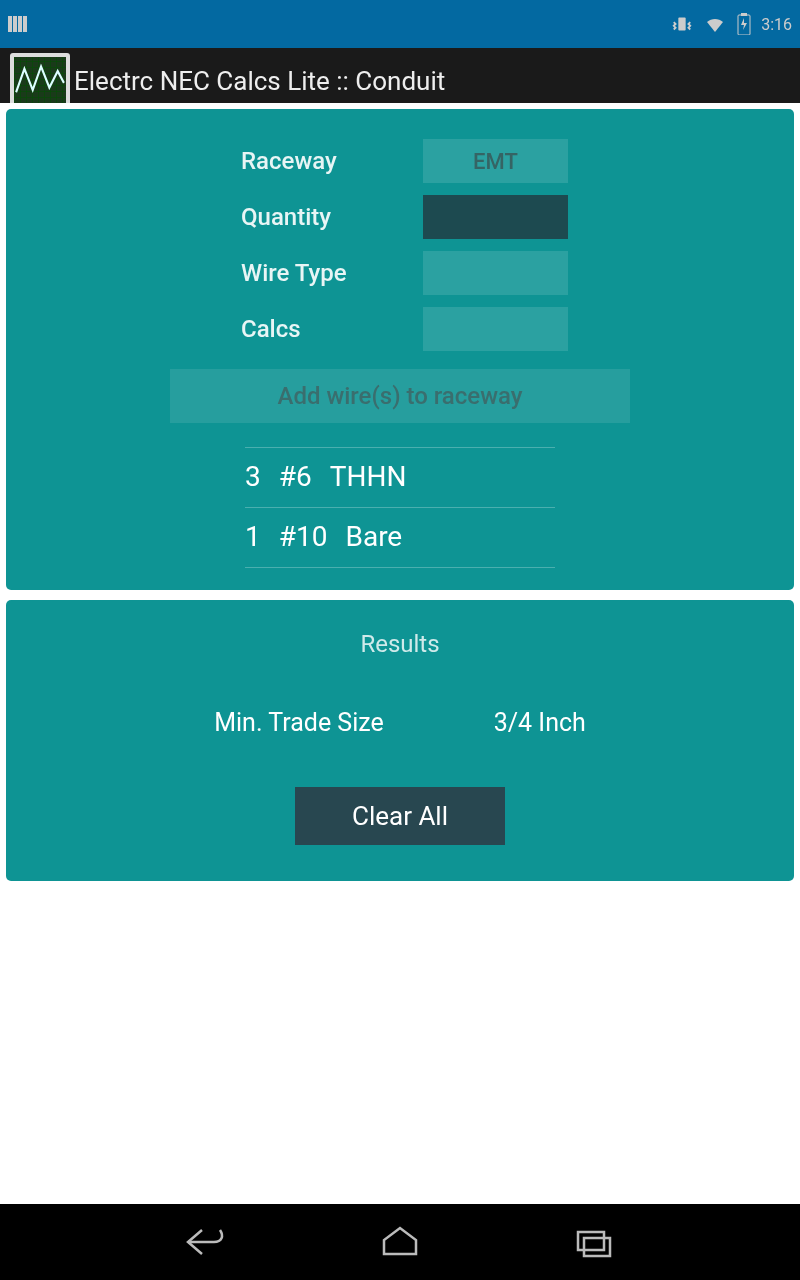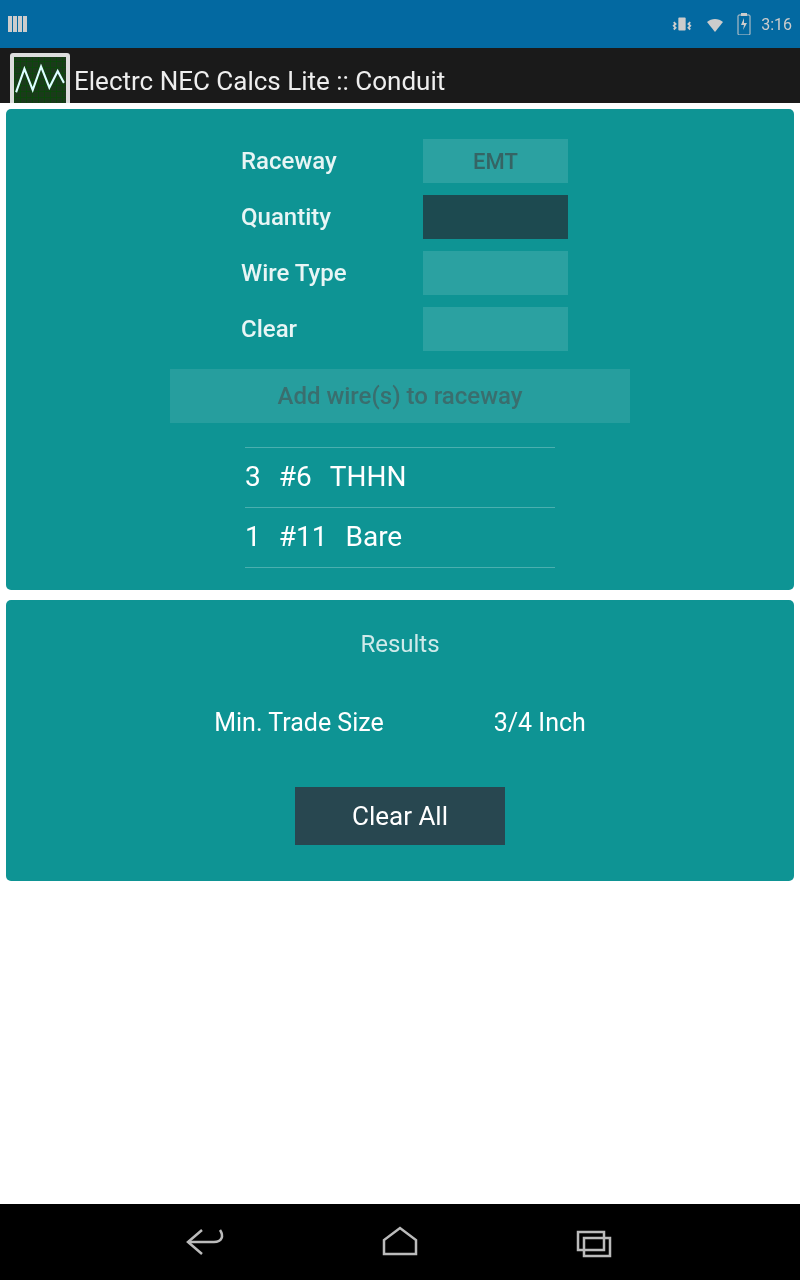--- a/index.html
+++ b/index.html
@@ -227,35 +227,35 @@
     </div>
     <div class="form-row">
       <div class="form-label">Quantity</div>
       <div class="form-field dark"></div>
     </div>
     <div class="form-row">
       <div class="form-label">Wire Type</div>
       <div class="form-field"></div>
     </div>
     <div class="form-row">
-      <div class="form-label">Clear</div>
+      <div class="form-label">Calcs</div>
       <div class="form-field"></div>
     </div>
 
     <div class="add-btn">Add wire(s) to raceway</div>
 
     <div class="wire-list">
       <div class="wire-row">
         <span>3</span>
         <span>#6</span>
         <span>THHN</span>
       </div>
       <div class="wire-row">
         <span>1</span>
-        <span>#11</span>
+        <span>#10</span>
         <span>Bare</span>
       </div>
     </div>
   </div>
 
   <div class="panel results-panel">
     <div class="results-title">Results</div>
     <div class="result-row">
       <span>Min. Trade Size</span>
       <span>3/4 Inch</span>

